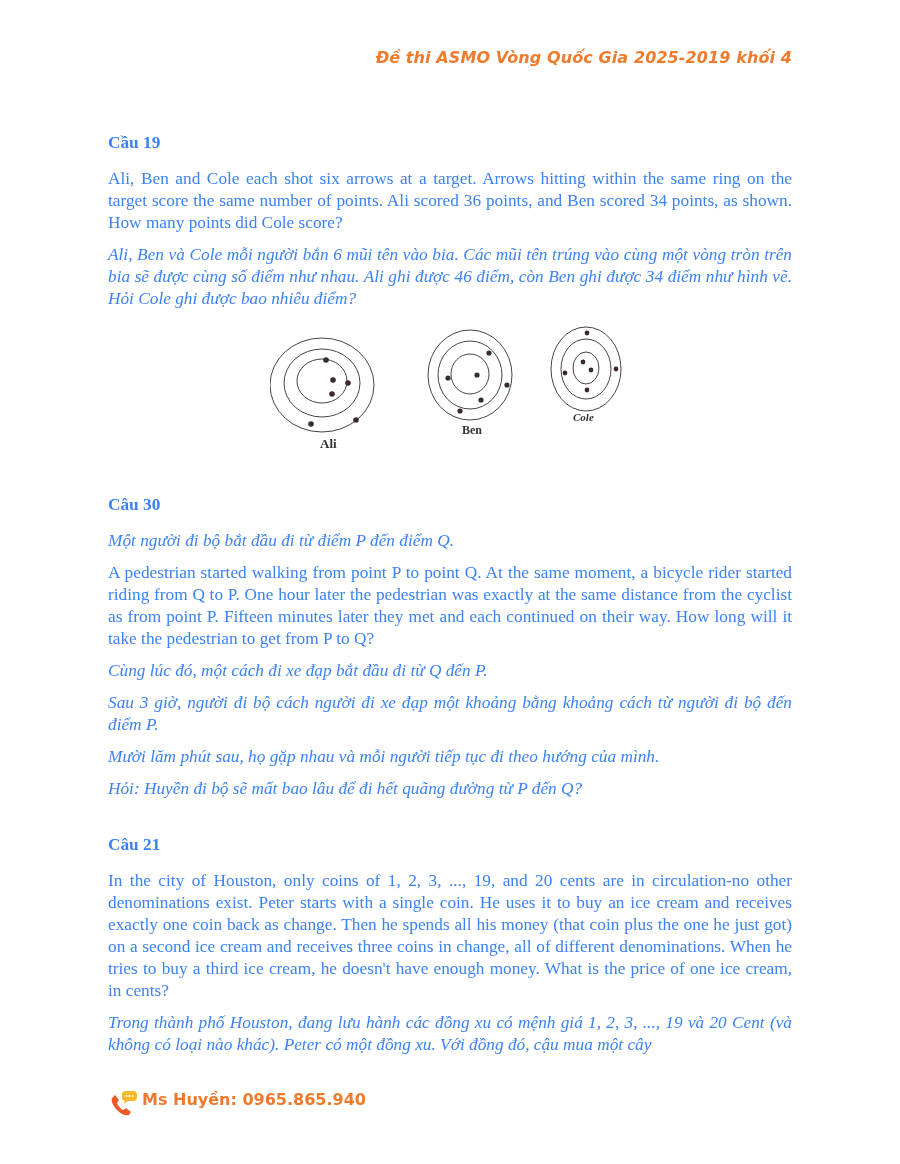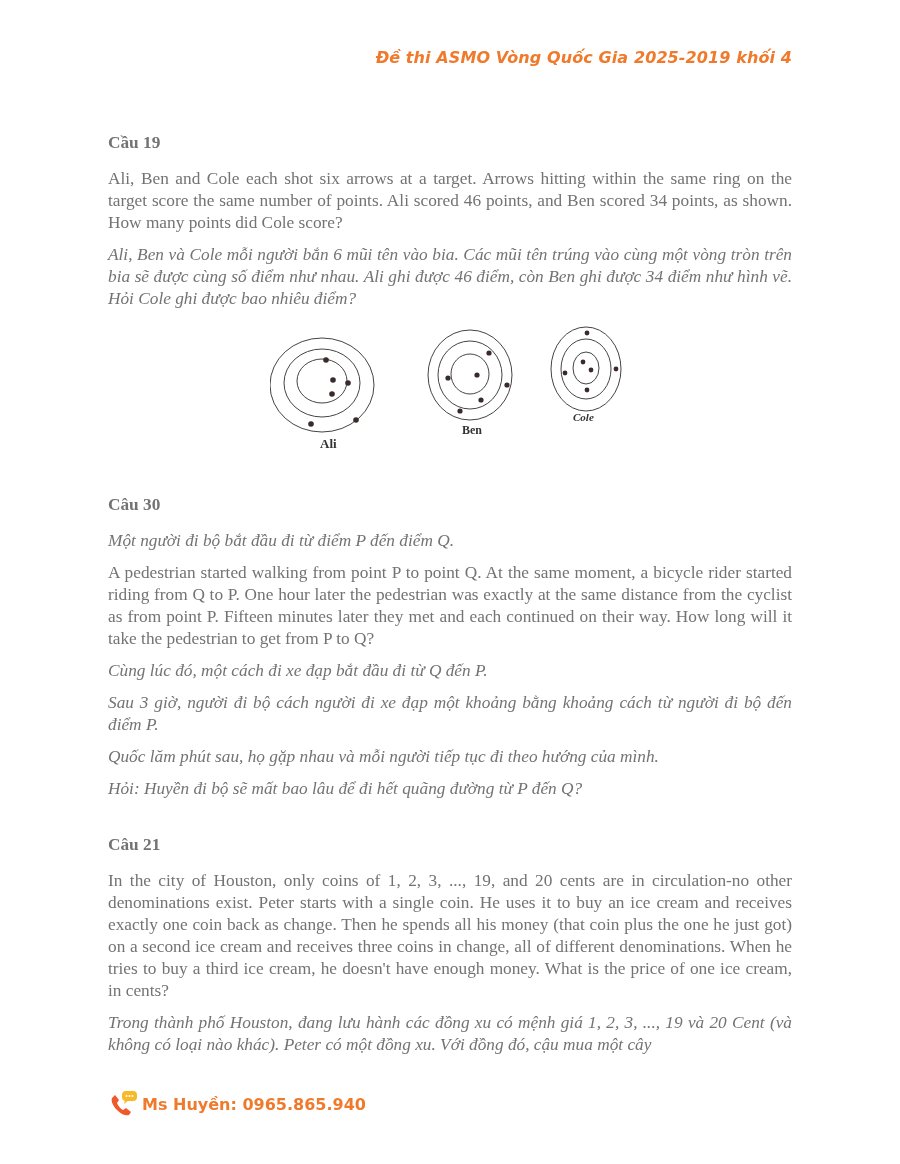--- a/index.html
+++ b/index.html
@@ -4,44 +4,44 @@
 <style>
   html, body { margin: 0; padding: 0; background: #ffffff; }
   body { width: 900px; height: 1164px; position: relative; overflow: hidden; }
   .header {
     position: absolute; top: 48px; right: 108px;
     font-family: "DejaVu Sans", sans-serif; font-weight: bold; font-style: italic;
     font-size: 16px; color: #f07a2c; letter-spacing: 0.1px;
   }
   .content {
     position: absolute; left: 108px; top: 132px; width: 684px;
-    font-family: "Liberation Serif", serif; font-size: 17.3px; line-height: 22px; color: #737373;
+    font-family: "Liberation Serif", serif; font-size: 17.3px; line-height: 22px; color: #3b82f6;
   }
   .q-title { font-weight: bold; margin: 0 0 14px 0; }
   .para { margin: 0 0 10px 0; text-align: justify; }
   .para.it { font-style: italic; }
   .figure { position: relative; height: 150px; margin: 6px 0 24px 0; }
   .figure svg { position: absolute; left: 162px; top: 0; }
   .footer {
     position: absolute; left: 108px; top: 1090px;
-    display: flex; align-items: center;
+    display: flex; 
     font-family: "DejaVu Sans", sans-serif; font-weight: bold; font-size: 16px; color: #f07a2c;
   }
   .phone-icon { width: 32px; height: 28px; margin-right: 2px; }
 </style>
 </head>
 <body>
 
 <div class="header">Đề thi ASMO Vòng Quốc Gia 2025-2019 khối 4</div>
 
 <div class="content">
 
   <div>
     <p class="q-title">Cầu 19</p>
-    <p class="para">Ali, Ben and Cole each shot six arrows at a target. Arrows hitting within the same ring on the target score the same number of points. Ali scored 46 points, and Ben scored 34 points, as shown. How many points did Cole score?</p>
+    <p class="para">Ali, Ben and Cole each shot six arrows at a target. Arrows hitting within the same ring on the target score the same number of points. Ali scored 36 points, and Ben scored 34 points, as shown. How many points did Cole score?</p>
     <p class="para it">Ali, Ben và Cole mỗi người bắn 6 mũi tên vào bia. Các mũi tên trúng vào cùng một vòng tròn trên bia sẽ được cùng số điểm như nhau. Ali ghi được 46 điểm, còn Ben ghi được 34 điểm như hình vẽ. Hỏi Cole ghi được bao nhiêu điểm?</p>
     <div class="figure">
       <svg width="360" height="130" viewBox="0 0 360 130">
         <g fill="none" stroke="#444" stroke-width="1">
 
           <ellipse cx="52" cy="65" rx="52" ry="47"></ellipse>
           <ellipse cx="52" cy="63" rx="38" ry="34"></ellipse>
           <ellipse cx="52" cy="61" rx="25" ry="22"></ellipse>
 
           <ellipse cx="200" cy="55" rx="42" ry="45"></ellipse>
@@ -83,21 +83,21 @@
       </svg>
     </div>
   </div>
 
   <div>
     <p class="q-title">Câu 30</p>
     <p class="para it">Một người đi bộ bắt đầu đi từ điểm P đến điểm Q.</p>
     <p class="para">A pedestrian started walking from point P to point Q. At the same moment, a bicycle rider started riding from Q to P. One hour later the pedestrian was exactly at the same distance from the cyclist as from point P. Fifteen minutes later they met and each continued on their way. How long will it take the pedestrian to get from P to Q?</p>
     <p class="para it">Cùng lúc đó, một cách đi xe đạp bắt đầu đi từ Q đến P.</p>
     <p class="para it">Sau 3 giờ, người đi bộ cách người đi xe đạp một khoảng bằng khoảng cách từ người đi bộ đến điểm P.</p>
-    <p class="para it">Quốc lăm phút sau, họ gặp nhau và mỗi người tiếp tục đi theo hướng của mình.</p>
+    <p class="para it">Mười lăm phút sau, họ gặp nhau và mỗi người tiếp tục đi theo hướng của mình.</p>
     <p class="para it" style="margin-bottom:34px">Hỏi: Huyền đi bộ sẽ mất bao lâu để đi hết quãng đường từ P đến Q?</p>
   </div>
 
   <div>
     <p class="q-title">Câu 21</p>
     <p class="para">In the city of Houston, only coins of 1, 2, 3, ..., 19, and 20 cents are in circulation-no other denominations exist. Peter starts with a single coin. He uses it to buy an ice cream and receives exactly one coin back as change. Then he spends all his money (that coin plus the one he just got) on a second ice cream and receives three coins in change, all of different denominations. When he tries to buy a third ice cream, he doesn't have enough money. What is the price of one ice cream, in cents?</p>
     <p class="para it">Trong thành phố Houston, đang lưu hành các đồng xu có mệnh giá 1, 2, 3, ..., 19 và 20 Cent (và không có loại nào khác). Peter có một đồng xu. Với đồng đó, cậu mua một cây</p>
   </div>
 </div>
 

